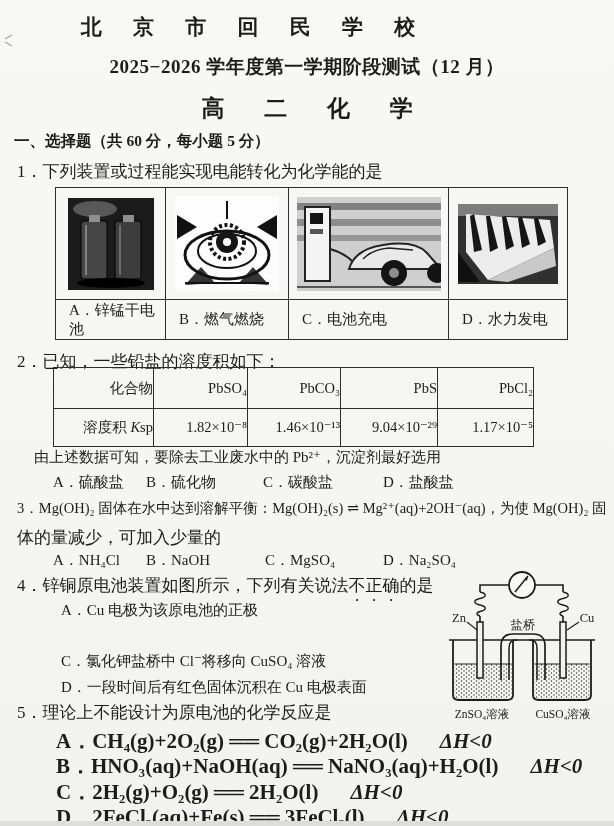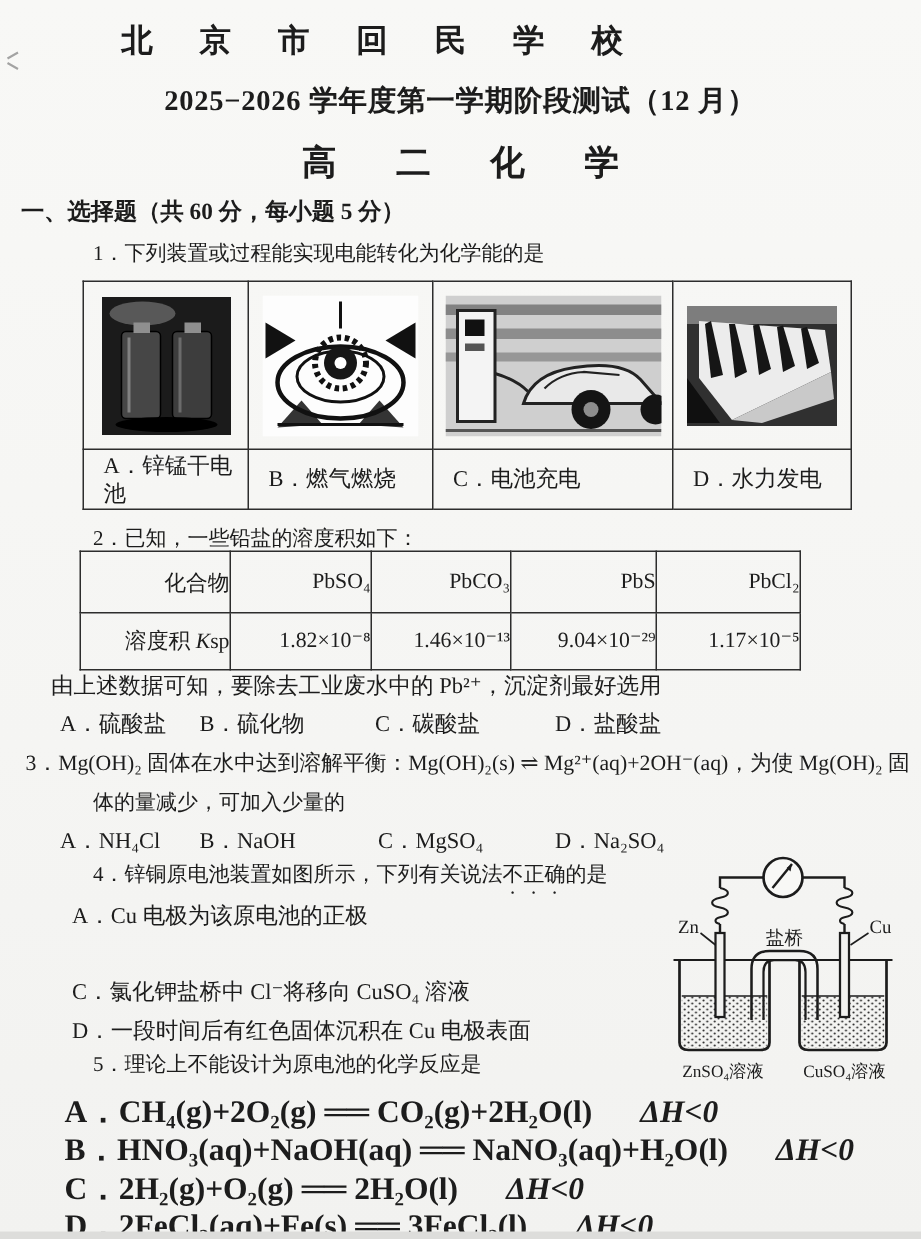--- a/index.html
+++ b/index.html
@@ -12,21 +12,21 @@
   }
   .page{
     position:relative;width:614px;height:826px;overflow:hidden;
     background:linear-gradient(180deg,#f8f8f6 0%,#f5f5f3 60%,#f2f2f0 100%);
   }
   .abs{position:absolute;white-space:nowrap;}
   .t-school{top:13px;left:0;width:496px;text-align:center;font-size:21px;font-weight:bold;letter-spacing:13px;padding-left:13px;box-sizing:border-box;}
   .t-session{top:54px;left:0;width:614px;text-align:center;font-size:19px;font-weight:bold;letter-spacing:.5px;}
   .t-subject{top:93px;left:0;width:614px;text-align:center;font-size:23px;font-weight:bold;letter-spacing:17px;padding-left:17px;box-sizing:border-box;font-family:Liberation Serif, serif;}
   .sec-head{top:131px;left:14px;font-size:15.5px;font-weight:bold;}
-  .stem{font-size:14px;margin-left:45px;}
+  .stem{font-size:17px;}
   .q1-stem{top:160px;left:17px;}
   .q2-stem{top:350px;left:17px;}
   .q3-l1{top:499px;left:17px;font-size:14.5px;}
   .q3-l2{top:526px;left:17px;}
   .q4-stem{top:574px;left:17px;}
   .q5-stem{top:701px;left:17px;}
   .note{top:448px;left:34px;font-size:15px;}
   .emph{text-emphasis:filled dot;-webkit-text-emphasis:filled dot;text-emphasis-position:under left;-webkit-text-emphasis-position:under left;}
 
   table{border-collapse:collapse;}
@@ -35,21 +35,21 @@
   .q1-table .img-row td{height:111px;text-align:center;}
   .q1-table .lab-row td{height:39px;font-size:15px;padding-left:13px;text-align:left;}
   .q1-table svg{display:block;margin:0 auto;}
 
   .q2-table{position:absolute;top:367px;left:53px;width:480px;table-layout:fixed;font-size:14.5px;}
   .q2-table td{border:1.6px solid #2d2d2d;padding:0 0 0 12px;text-align:right;vertical-align:middle;}
   .q2-table .r1 td{height:40px;}
   .q2-table .r2 td{height:37px;}
   .ital{font-style:italic;}
 
-  .opt{position:absolute;font-size:15px;white-space:nowrap;}
+  .opt{position:absolute;font-size:15px;white-space:nowrap;margin-left:13px;}
   .q5opt .dh{margin-left:32px;font-style:italic;}
   .q5opt{font-size:21px;font-weight:bold;}
 
   .diagram{position:absolute;left:433px;top:566px;}
   .diagram text{font-family:"Liberation Serif","DejaVu Serif",serif;fill:#1c1c1c;}
 
   .scan-artifact{position:absolute;left:3px;top:33px;opacity:.65;}
   .bottom-band{position:absolute;left:0;bottom:0;width:614px;height:5px;background:#dddddb;}
 </style>
 </head>

